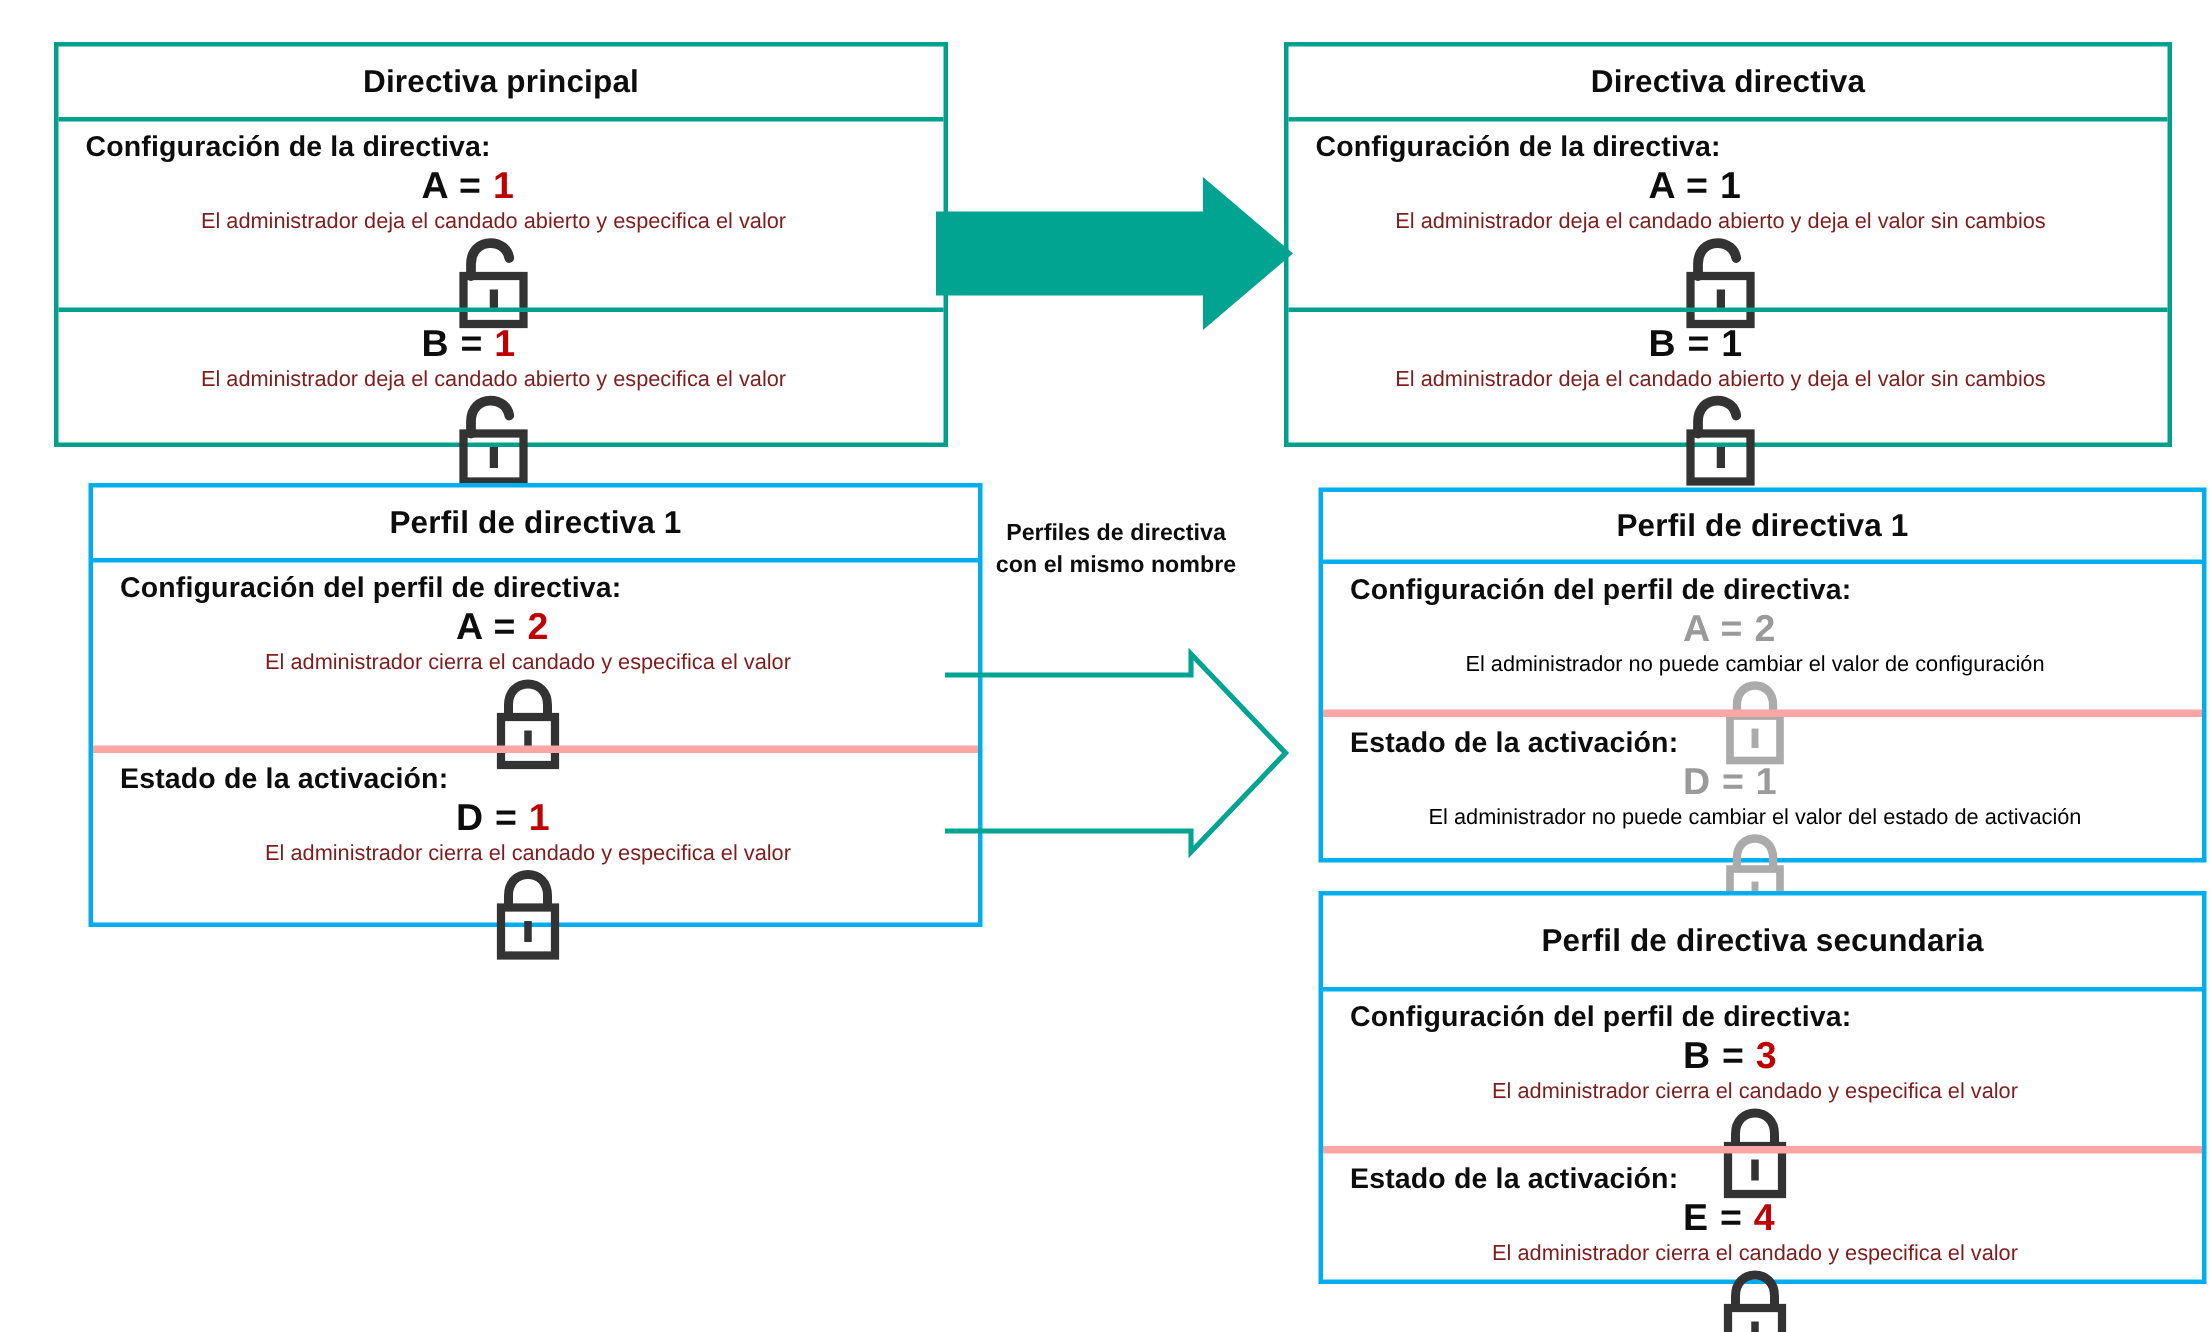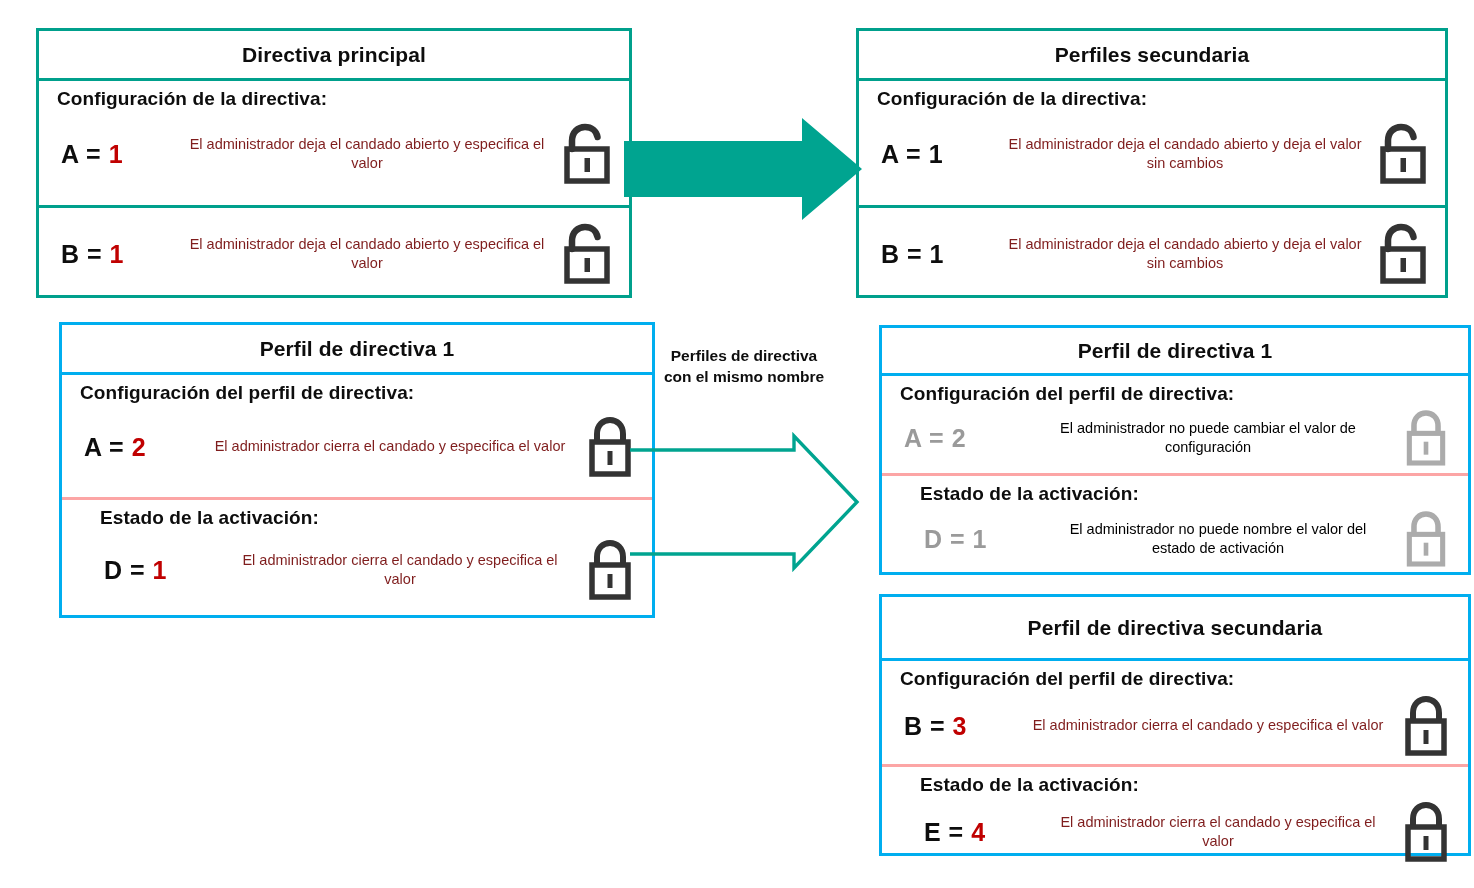--- a/index.html
+++ b/index.html
@@ -32,37 +32,38 @@
   .card.teal > .card-title{border-bottom:3px solid #00A08C;}
   .card.blue  > .card-title{border-bottom:3px solid #00AEEF;}
 
   .row{
     box-sizing:border-box;
     position:relative;
     width:100%;
     padding:7px 0 6px 0;
   }
   .card.teal > .row + .row{border-top:3px solid #00A08C;}
-  .card.blue  > .row + .row{border-top:3px solid #fca5a5;padding-left:20px;}
+  .card.blue  > .row + .row{border-top:5px solid #fca5a5;}
 
   .row-label{
     font-size:19px;
     font-weight:bold;
     color:#0d0d0d;
     margin:0 0 0 18px;
     letter-spacing:.1px;
     white-space:nowrap;
   }
 
   .row-body{
     display:flex;
     align-items:center;
     width:100%;
     box-sizing:border-box;
     padding:0 10px 0 0;
+    flex-direction:column;
   }
 
   .kv{
     flex:0 0 auto;
     width:118px;
     font-size:25px;
     font-weight:bold;
     margin-left:22px;
     white-space:nowrap;
     letter-spacing:0.5px;
@@ -139,21 +140,21 @@
             <path d="M12 26 V18 C12 9 18 4 25 4 C31.5 4 36.5 8 37.5 14" fill="none" stroke="#333333" stroke-width="6.5" stroke-linecap="round"></path>
             <rect x="7" y="26" width="40" height="32" fill="none" stroke="#333333" stroke-width="5.5"></rect>
             <rect x="24.5" y="35" width="5.5" height="14" fill="#333333"></rect>
           </svg>
         </div>
       </div>
     </div>
   </div>
 
   <div class="card teal" id="card-1" style="left:852px;top:28px;width:592px;height:270px;">
-    <div class="card-title" style="height:50px;">Perfiles secundaria</div>
+    <div class="card-title" style="height:50px;">Directiva directiva</div>
 
     <div class="row" style="height:124px;">
       <div class="row-label">Configuración  de la directiva:</div>
       <div class="row-body" style="height:88px;">
         <div class="kv">
           <span class="k">A =</span>
           <span class="k">1</span>
         </div>
         <div class="desc">El administrador  deja  el candado  abierto  y deja  el valor  sin cambios</div>
         <div class="lockwrap">
@@ -245,21 +246,21 @@
       </div>
     </div>
 
     <div class="row" style="height:99px;">
       <div class="row-label">Estado  de la activación:</div>
       <div class="row-body" style="height:68px;">
         <div class="kv muted">
           <span class="k">D =</span>
           <span class="v">1</span>
         </div>
-        <div class="desc muted">El administrador  no puede  nombre  el valor del estado  de activación</div>
+        <div class="desc muted">El administrador  no puede  cambiar  el valor del estado  de activación</div>
         <div class="lockwrap">
           <svg width="50" height="58" viewBox="0 0 54 62" aria-hidden="true">
             <path d="M14 26 V18 C14 9 20 4 27 4 C34 4 40 9 40 18 V26" fill="none" stroke="#ABABAB" stroke-width="6"></path>
             <rect x="9" y="26" width="36" height="32" fill="none" stroke="#ABABAB" stroke-width="5.5"></rect>
             <rect x="24.5" y="35" width="5" height="14" fill="#ABABAB"></rect>
           </svg>
         </div>
       </div>
     </div>
   </div>

